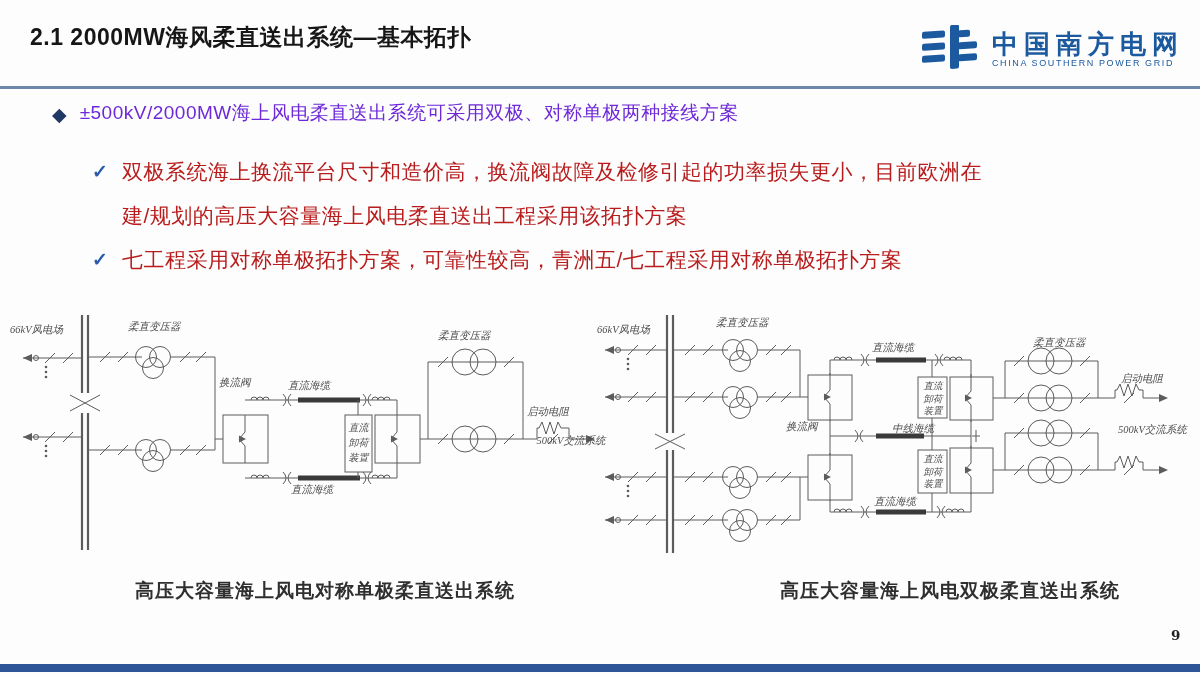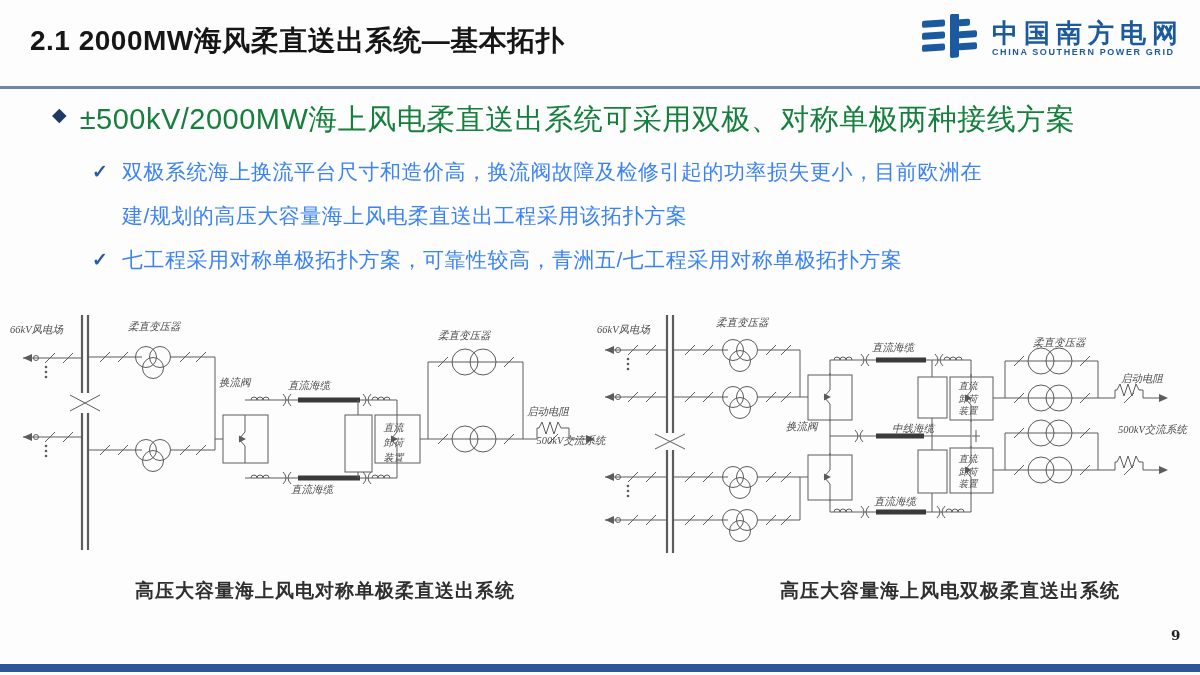--- a/index.html
+++ b/index.html
@@ -1,46 +1,46 @@
 <!DOCTYPE html>
 <html><head>
 <meta charset="utf-8">
 <style>
   * { margin:0; padding:0; box-sizing:border-box; }
   html,body { width:1200px; height:675px; overflow:hidden; background:#fcfcfc;
               font-family:"Liberation Sans", sans-serif; }
   #slide { position:relative; width:1200px; height:675px; background:#fdfdfd; }
 
   
-  .title { position:absolute; left:30px; top:22px; font-size:28px; font-weight:bold;
+  .title { position:absolute; left:30px; top:22px; font-size:23px; font-weight:bold;
            color:#161616; letter-spacing:0.5px; white-space:nowrap; }
   .header-rule { position:absolute; left:0; top:86px; width:1200px; height:3px;
                  background:#6e87ad; }
-  .logo { position:absolute; right:16px; top:14px; display:flex; align-items:center; gap:14px; }
+  .logo { position:absolute; right:16px; top:25px; display:flex; align-items:center; gap:14px; }
   .logo-txt { display:flex; flex-direction:column; line-height:1; }
   .logo-cn { font-size:26px; font-weight:bold; color:#1c5aa0; letter-spacing:6px; white-space:nowrap; }
-  .logo-en { font-size:9px; font-weight:bold; color:#1c5aa0; letter-spacing:1.6px; margin-top:2px; white-space:nowrap; }
+  .logo-en { font-size:9px; font-weight:normal; color:#1c5aa0; letter-spacing:1.6px; margin-top:2px; white-space:nowrap; }
 
   
   .main-bullet { position:absolute; left:52px; top:100px; display:flex; align-items:flex-start; gap:13px; }
   .diamond { font-size:19px; color:#1f3864; line-height:30px; }
-  .main-bullet-text { font-size:29px; color:#15803d; letter-spacing:0.5px; white-space:nowrap; }
+  .main-bullet-text { font-size:19px; color:#6d28d9; letter-spacing:0.5px; white-space:nowrap; }
   .subs { position:absolute; left:92px; top:150px; width:1080px; }
   .sub-row { display:flex; gap:11px; align-items:flex-start; line-height:44px; }
   .check { color:#2b5ca8; font-size:19px; font-weight:bold; width:19px; flex:none; }
-  .sub-text { font-size:21px; color:#3b82f6; letter-spacing:0.5px; white-space:nowrap; }
+  .sub-text { font-size:21px; color:#b91c1c; letter-spacing:0.5px; white-space:nowrap; }
   .cont { padding-left:30px;text-align:right; }
 
   
   #diagrams { position:absolute; left:0; top:300px; width:1200px; height:275px;font-style:italic; }
   svg.circ { position:absolute; top:0; overflow:visible; }
   .dlabel { position:absolute; font-family:"Liberation Serif", serif; font-size:10.5px;
             color:#4d4d4d; white-space:nowrap; line-height:11px; }
   .vlabel { position:absolute; font-family:"Liberation Serif", serif; color:#4d4d4d;
-            white-space:normal; word-break:break-all; text-align:center;margin-left:35px; }
+            white-space:normal; word-break:break-all; text-align:center; }
   .ac2 { white-space:normal; text-align:center; width:74px; }
   .caption { position:absolute; top:578px; font-size:19px; font-weight:600; color:#2f2f2f;
              text-align:center; letter-spacing:1px; }
 
   
   .page-num { position:absolute; left:1171px; top:627px; font-family:"DejaVu Serif", serif;
               font-weight:bold; font-size:13.5px; color:#222; }
   .footer-bar { position:absolute; left:0; top:664px; width:1200px; height:8px; background:#2e5597; }
 </style>
 </head>

